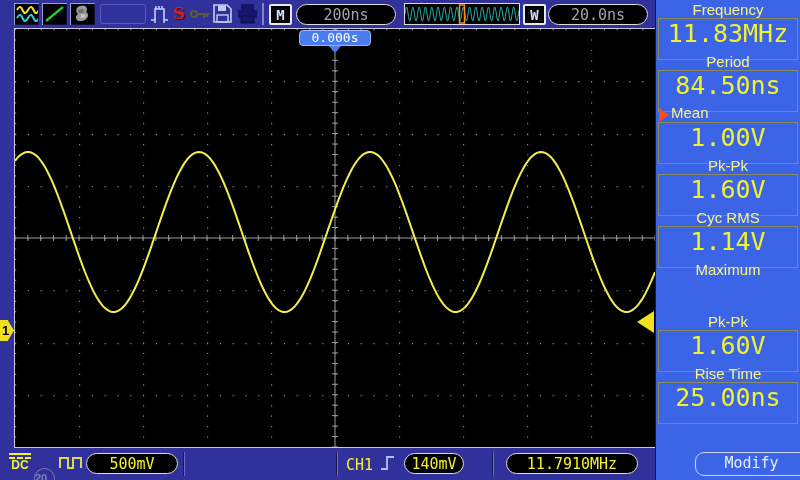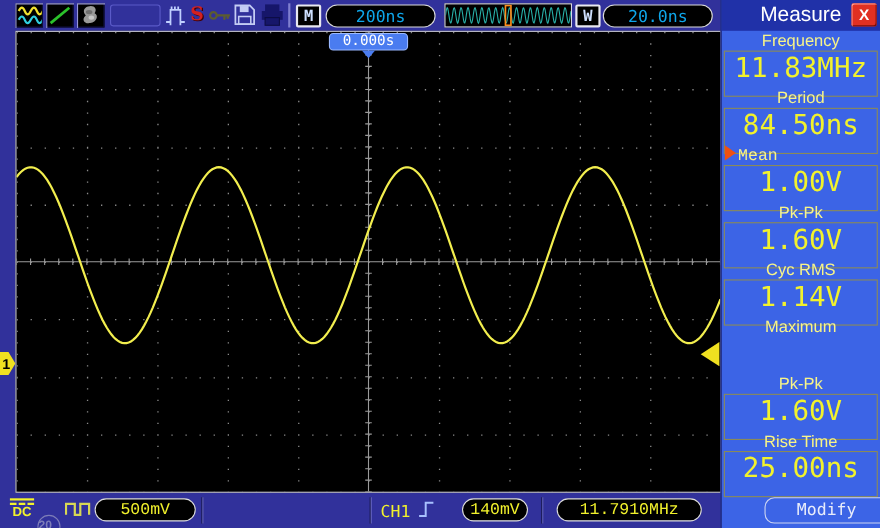--- a/index.html
+++ b/index.html
@@ -21,24 +21,24 @@
   .glyph { position:absolute; top:3px; display:flex; align-items:center; justify-content:center; }
   .s-text { font-weight:bold; font-size:17px; color:#d42020; text-shadow:1px 1px 0 #400; font-family:"DejaVu Serif",serif; }
   .vsep { position:absolute; top:3px; width:2px; height:22px; background:#8080d0; }
   .letter-box {
     position:absolute; top:4px; width:23px; height:21px; background:#000;
     border:2px solid #e8e8f0; border-radius:2px; color:#cfe0ff;
     font:bold 14px "DejaVu Sans Mono", monospace; display:flex; align-items:center; justify-content:center;
   }
   .pill {
     position:absolute; top:4px; height:21px; background:#000; border:1.5px solid #dcdcdc;
-    border-radius:11px; color:#0ea5e9; font:15px "DejaVu Sans Mono", monospace;
+    border-radius:11px; color:#a3a3a3; font:15px "DejaVu Sans Mono", monospace;
     display:flex; align-items:center; justify-content:center;
   }
-  .pill.yellow { color:var(--value-yellow,#f2f22c);font-family:Liberation Mono, monospace; }
+  .pill.yellow { color:var(--value-yellow,#f2f22c); }
   .preview { position:absolute; left:404px; top:3px; width:116px; height:22px;
     background:#000; border:1px solid #d8d8e8; }
   
   .plot {
     position:absolute; left:14px; top:28px; width:642px; height:420px;
     background:#000; border:1px solid #c8c8d8;
   }
   .time-tag {
     position:absolute; left:299px; top:30px; width:72px; height:16px;
     background:#4a7cf0; border:1px solid #9ab8ff; border-radius:4px;
@@ -63,21 +63,21 @@
     color:#fff; font-size:19px; text-align:center; line-height:27px;
   }
   .close-btn {
     position:absolute; right:3px; top:3px; width:23px; height:21px;
     background:var(--close-red,#e13022); border-radius:2px;
     box-shadow: inset 1px 1px 0 #ff9c8c, inset -1px -1px 0 #7a0f08;
     color:#fff; font:bold 14px "Liberation Sans",sans-serif; text-align:center; line-height:21px;
   }
   .m-item { height:52px; }
   .m-label { height:18px; line-height:19px; font-size:15px; color:var(--label-yellow,#f8f488); text-align:center; }
-  .m-item.selected .m-label { text-align:left; padding-left:3px; display:flex; align-items:flex-start;font-family:Liberation Mono, monospace; }
+  .m-item.selected .m-label { text-align:left; padding-left:3px; display:flex; align-items:flex-end; }
   .sel-arrow { display:inline-block; width:0; height:0; margin-right:2px;
     border-left:10px solid #f05010; border-top:7px solid transparent; border-bottom:7px solid transparent; }
   .m-value {
     height:42px; margin:0 2px 2px 2px; border:1px solid #8a8a58;
     color:var(--value-yellow,#f2f22c); font:25px "DejaVu Sans Mono", monospace;
     text-align:center; line-height:29px; white-space:nowrap; overflow:hidden;
   }
   .modify-btn {
     position:absolute; left:15px; top:452px; width:113px; height:24px;
     border:1.5px solid #ccd4f2; border-radius:9px; background:transparent;
@@ -166,24 +166,20 @@
         <path d="M0 209H640M320 0V418M0.0 206v6M12.8 206v6M25.6 206v6M38.4 206v6M51.2 206v6M64.0 206v6M76.8 206v6M89.6 206v6M102.4 206v6M115.2 206v6M128.0 206v6M140.8 206v6M153.6 206v6M166.4 206v6M179.2 206v6M192.0 206v6M204.8 206v6M217.6 206v6M230.4 206v6M243.2 206v6M256.0 206v6M268.8 206v6M281.6 206v6M294.4 206v6M307.2 206v6M320.0 206v6M332.8 206v6M345.6 206v6M358.4 206v6M371.2 206v6M384.0 206v6M396.8 206v6M409.6 206v6M422.4 206v6M435.2 206v6M448.0 206v6M460.8 206v6M473.6 206v6M486.4 206v6M499.2 206v6M512.0 206v6M524.8 206v6M537.6 206v6M550.4 206v6M563.2 206v6M576.0 206v6M588.8 206v6M601.6 206v6M614.4 206v6M627.2 206v6M640.0 206v6M317 0.0h6M317 10.4h6M317 20.9h6M317 31.3h6M317 41.8h6M317 52.3h6M317 62.7h6M317 73.2h6M317 83.6h6M317 94.1h6M317 104.5h6M317 115.0h6M317 125.4h6M317 135.9h6M317 146.3h6M317 156.8h6M317 167.2h6M317 177.6h6M317 188.1h6M317 198.5h6M317 209.0h6M317 219.4h6M317 229.9h6M317 240.3h6M317 250.8h6M317 261.2h6M317 271.7h6M317 282.1h6M317 292.6h6M317 303.0h6M317 313.5h6M317 323.9h6M317 334.4h6M317 344.8h6M317 355.3h6M317 365.7h6M317 376.2h6M317 386.6h6M317 397.1h6M317 407.5h6M317 418.0h6" stroke="#9a9a9a" stroke-width="1" fill="none"></path>
         <polyline points="0,132.0 2,129.4 4,127.3 6,125.6 8,124.3 10,123.5 12,123.1 14,123.1 16,123.5 18,124.3 20,125.6 22,127.3 24,129.4 26,132.0 28,134.8 30,138.1 32,141.7 34,145.7 36,149.9 38,154.4 40,159.2 42,164.3 44,169.5 46,174.9 48,180.5 50,186.2 52,192.0 54,197.9 56,203.7 58,209.6 60,215.4 62,221.2 64,226.9 66,232.4 68,237.8 70,243.0 72,248.0 74,252.7 76,257.2 78,261.4 80,265.2 82,268.7 84,271.9 86,274.7 88,277.1 90,279.1 92,280.7 94,281.9 96,282.7 98,283.0 100,282.9 102,282.3 104,281.4 106,280.0 108,278.2 110,276.0 112,273.4 114,270.4 116,267.0 118,263.3 120,259.3 122,255.0 124,250.4 126,245.5 128,240.4 130,235.1 132,229.7 134,224.1 136,218.3 138,212.5 140,206.7 142,200.8 144,194.9 146,189.1 148,183.4 150,177.7 152,172.2 154,166.9 156,161.7 158,156.8 160,152.1 162,147.7 164,143.6 166,139.9 168,136.4 170,133.4 172,130.7 174,128.3 176,126.4 178,124.9 180,123.9 182,123.2 184,123.0 186,123.2 188,123.9 190,124.9 192,126.4 194,128.3 196,130.7 198,133.4 200,136.4 202,139.9 204,143.6 206,147.7 208,152.1 210,156.8 212,161.7 214,166.9 216,172.2 218,177.7 220,183.4 222,189.1 224,194.9 226,200.8 228,206.7 230,212.5 232,218.3 234,224.1 236,229.7 238,235.1 240,240.4 242,245.5 244,250.4 246,255.0 248,259.3 250,263.3 252,267.0 254,270.4 256,273.4 258,276.0 260,278.2 262,280.0 264,281.4 266,282.3 268,282.9 270,283.0 272,282.7 274,281.9 276,280.7 278,279.1 280,277.1 282,274.7 284,271.9 286,268.7 288,265.2 290,261.4 292,257.2 294,252.7 296,248.0 298,243.0 300,237.8 302,232.4 304,226.9 306,221.2 308,215.4 310,209.6 312,203.7 314,197.9 316,192.0 318,186.2 320,180.5 322,174.9 324,169.5 326,164.3 328,159.2 330,154.4 332,149.9 334,145.7 336,141.7 338,138.1 340,134.8 342,132.0 344,129.4 346,127.3 348,125.6 350,124.3 352,123.5 354,123.1 356,123.1 358,123.5 360,124.3 362,125.6 364,127.3 366,129.4 368,132.0 370,134.8 372,138.1 374,141.7 376,145.7 378,149.9 380,154.4 382,159.2 384,164.3 386,169.5 388,174.9 390,180.5 392,186.2 394,192.0 396,197.9 398,203.7 400,209.6 402,215.4 404,221.2 406,226.9 408,232.4 410,237.8 412,243.0 414,248.0 416,252.7 418,257.2 420,261.4 422,265.2 424,268.7 426,271.9 428,274.7 430,277.1 432,279.1 434,280.7 436,281.9 438,282.7 440,283.0 442,282.9 444,282.3 446,281.4 448,280.0 450,278.2 452,276.0 454,273.4 456,270.4 458,267.0 460,263.3 462,259.3 464,255.0 466,250.4 468,245.5 470,240.4 472,235.1 474,229.7 476,224.1 478,218.3 480,212.5 482,206.7 484,200.8 486,194.9 488,189.1 490,183.4 492,177.7 494,172.2 496,166.9 498,161.7 500,156.8 502,152.1 504,147.7 506,143.6 508,139.9 510,136.4 512,133.4 514,130.7 516,128.3 518,126.4 520,124.9 522,123.9 524,123.2 526,123.0 528,123.2 530,123.9 532,124.9 534,126.4 536,128.3 538,130.7 540,133.4 542,136.4 544,139.9 546,143.6 548,147.7 550,152.1 552,156.8 554,161.7 556,166.9 558,172.2 560,177.7 562,183.4 564,189.1 566,194.9 568,200.8 570,206.7 572,212.5 574,218.3 576,224.1 578,229.7 580,235.1 582,240.4 584,245.5 586,250.4 588,255.0 590,259.3 592,263.3 594,267.0 596,270.4 598,273.4 600,276.0 602,278.2 604,280.0 606,281.4 608,282.3 610,282.9 612,283.0 614,282.7 616,281.9 618,280.7 620,279.1 622,277.1 624,274.7 626,271.9 628,268.7 630,265.2 632,261.4 634,257.2 636,252.7 638,248.0 640,243.0" fill="none" stroke="#f2ee4e" stroke-width="2"></polyline>
       </svg>
   </div>
   <div class="time-tag">0.000s</div>
   <div class="time-tag-tip"></div>
   <div class="ground-marker">1</div>
   <div class="trig-marker"></div>
 
   <div class="panel">
-    <div class="panel-header">
-      <span>Measure</span>
-      <div class="close-btn">X</div>
-    </div>
     <div>
         <div class="m-item">
           <div class="m-label"><span>Frequency</span></div>
           <div class="m-value">11.83MHz</div>
         </div>
         <div class="m-item">
           <div class="m-label"><span>Period</span></div>
           <div class="m-value">84.50ns</div>
         </div>
         <div class="m-item selected">
@@ -229,18 +225,18 @@
     </div>
     <div class="pill yellow" style="left:86px;top:5px;width:92px;position:absolute">500mV</div>
     <div class="bsep" style="left:183px"></div>
     <div class="bsep" style="left:336px"></div>
     <div class="ch-label">CH1</div>
     <div class="glyph" style="left:380px;top:5px;position:absolute">
       <svg width="16" height="20" viewBox="0 0 16 20">
         <path d="M1,16 H7 V4 H14" fill="none" stroke="#a8c0ff" stroke-width="1.8"></path>
       </svg>
     </div>
-    <div class="pill yellow" style="left:420px;top:5px;width:60px;position:absolute">140mV</div>
+    <div class="pill yellow" style="left:404px;top:5px;width:60px;position:absolute">140mV</div>
     <div class="bsep" style="left:492px"></div>
     <div class="pill yellow" style="left:506px;top:5px;width:132px;position:absolute">11.7910MHz</div>
   </div>
 
 </div>
 
 </body></html>

